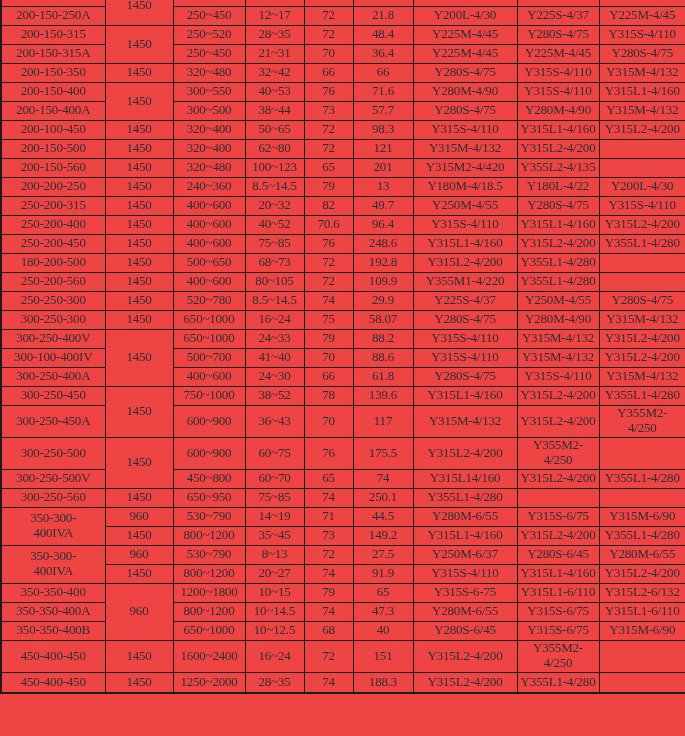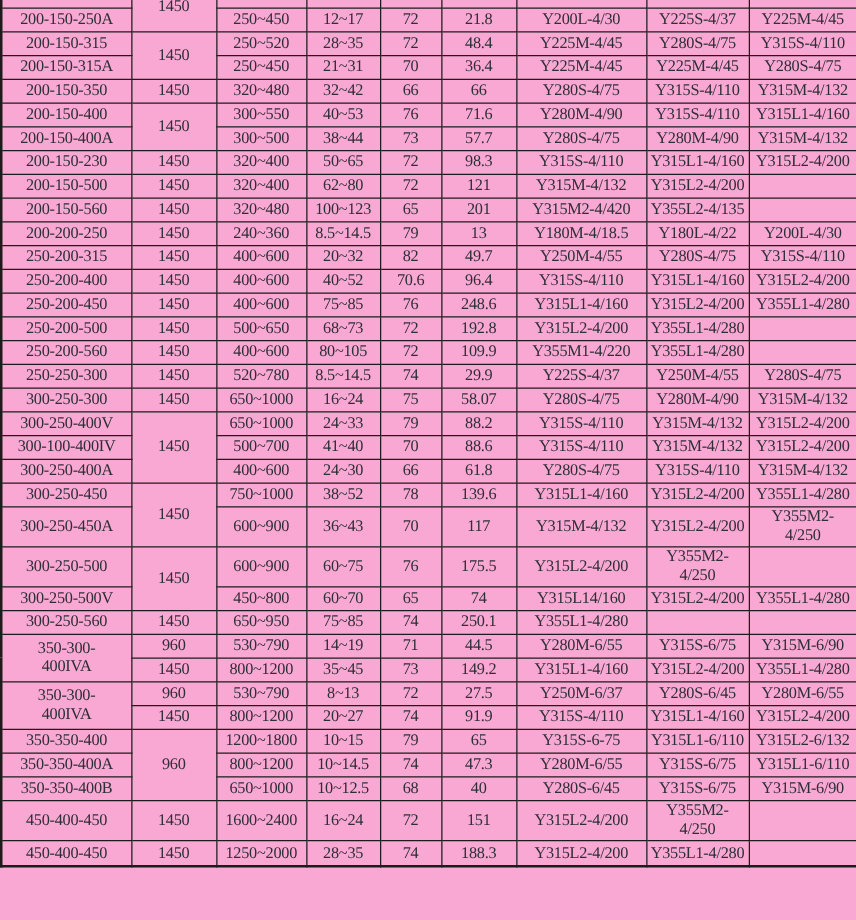--- a/index.html
+++ b/index.html
@@ -4,21 +4,21 @@
 <style>
   html, body {
     margin: 0;
     padding: 0;
     background: #ffffff;
   }
   .viewport {
     width: 685px;
     height: 736px;
     overflow: hidden;
-    background: #f9a8d4;
+    background: #ef4444;
     position: relative;
   }
   table.spec {
     border-collapse: collapse;
     table-layout: fixed;
     width: 685px;
     margin-top: -16px;
     font-family: "Liberation Serif", "DejaVu Serif", serif;
     font-size: 13px;
     letter-spacing: -0.2px;
@@ -133,21 +133,21 @@
           <td>200-150-400A</td>
           <td>300~500</td>
           <td>38~44</td>
           <td>73</td>
           <td>57.7</td>
           <td>Y280S-4/75</td>
           <td>Y280M-4/90</td>
           <td>Y315M-4/132</td>
         </tr>
         <tr>
-          <td>200-150-230</td>
+          <td>200-100-450</td>
           <td>1450</td>
           <td>320~400</td>
           <td>50~65</td>
           <td>72</td>
           <td>98.3</td>
           <td>Y315S-4/110</td>
           <td>Y315L1-4/160</td>
           <td>Y315L2-4/200</td>
         </tr>
         <tr>
@@ -210,21 +210,21 @@
           <td>1450</td>
           <td>400~600</td>
           <td>75~85</td>
           <td>76</td>
           <td>248.6</td>
           <td>Y315L1-4/160</td>
           <td>Y315L2-4/200</td>
           <td>Y355L1-4/280</td>
         </tr>
         <tr>
-          <td>250-200-500</td>
+          <td>180-200-500</td>
           <td>1450</td>
           <td>500~650</td>
           <td>68~73</td>
           <td>72</td>
           <td>192.8</td>
           <td>Y315L2-4/200</td>
           <td>Y355L1-4/280</td>
           <td></td>
         </tr>
         <tr>

